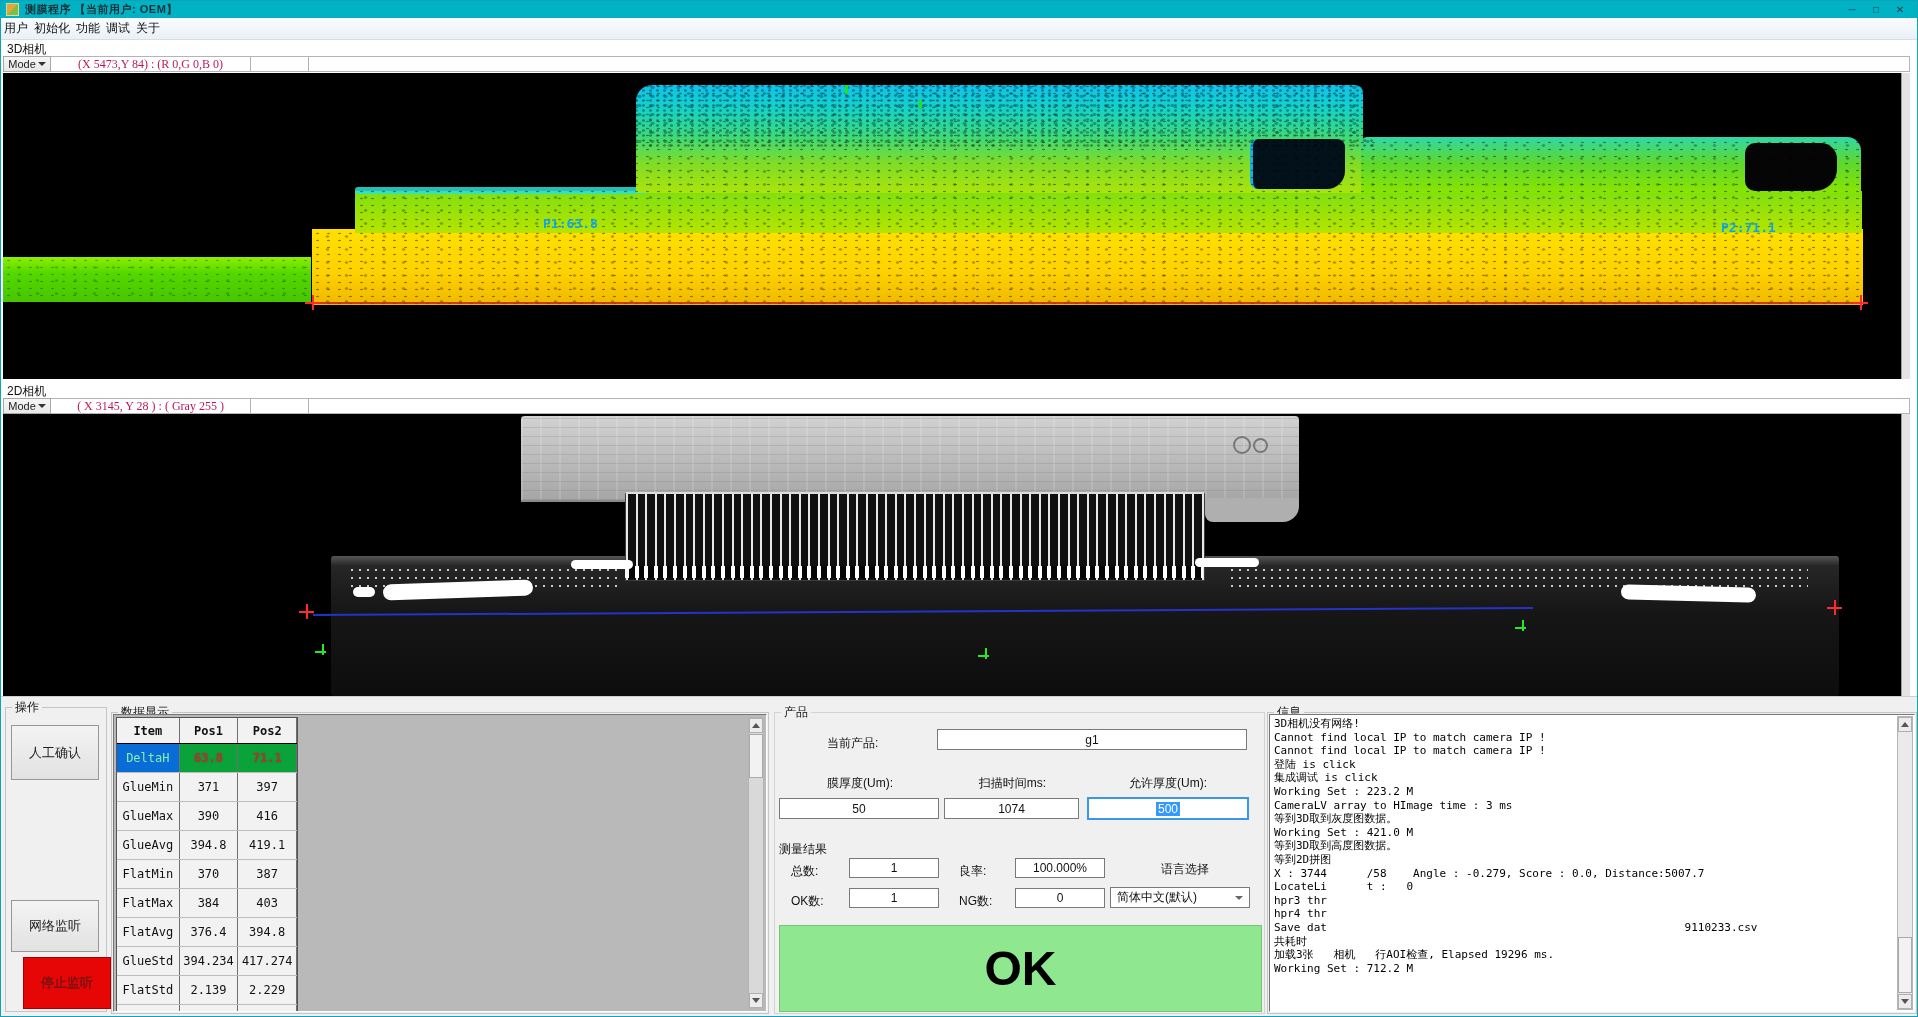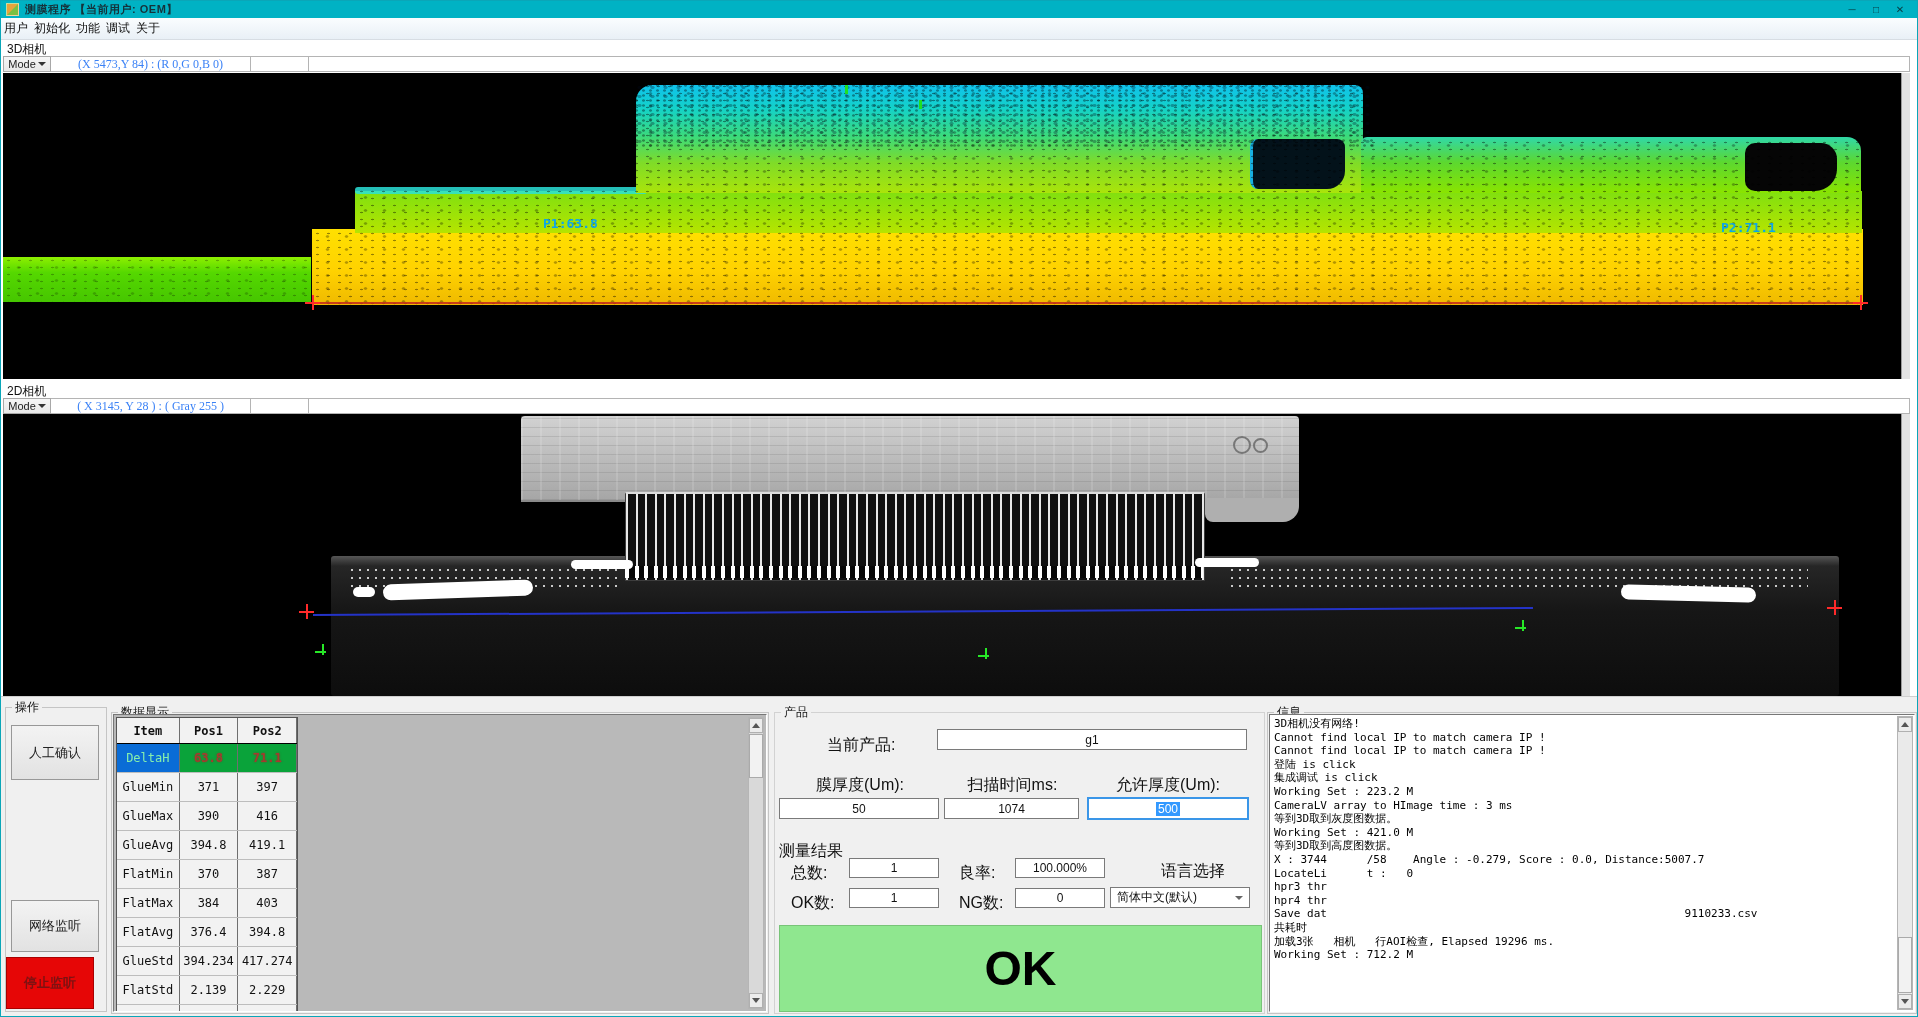--- a/index.html
+++ b/index.html
@@ -19,21 +19,21 @@
            display:flex;align-items:center;}
   .menu-item{padding:2px 3px;font-size:12px;color:#101010;}
   
   .cam-label{position:absolute;left:6px;font-size:12px;color:#111;}
   .mode-bar{position:absolute;left:2px;width:1907px;height:16px;display:flex;}
   .mode-btn{width:48px;background:linear-gradient(#f6f6f6,#e8e8e8);border:1px solid #a8a8a8;
             display:flex;align-items:center;justify-content:center;gap:2px;font-size:11px;color:#222;box-sizing:border-box;}
   .drop-arrow{width:0;height:0;border-left:4px solid transparent;border-right:4px solid transparent;
               border-top:4px solid #333;}
   .mode-box{border:1px solid #b4b4b4;border-left:none;background:#fff;display:flex;align-items:center;
-            justify-content:center;font-family:"Liberation Serif",serif;font-size:12px;color:#3b82f6;box-sizing:border-box;}
+            justify-content:center;font-family:"Liberation Serif",serif;font-size:12px;color:#be185d;box-sizing:border-box;}
   .mode-coord{width:200px;}
   .mode-empty-s{width:58px;}
   .mode-empty-l{flex:1;}
   
   .vp{position:absolute;left:2px;width:1907px;background:#000;overflow:hidden;}
   .vp3d{top:72px;height:306px;}
   .vp2d{top:413px;height:282px;}
   .vp-strip{position:absolute;right:0;top:0;width:8px;height:100%;background:#e3e3e3;border-left:1px solid #9b9b9b;}
   .abs{position:absolute;}
   .speckle{background-image:radial-gradient(rgba(0,0,0,.55) 1px,transparent 1.7px),
@@ -66,21 +66,21 @@
   .dg-row.hl .c-item{background:#0a6cd6;color:#86efac;}
   .dg-row.hl .c-val{background:#0aa33a;color:#a33b2e;font-weight:bold;text-shadow:0 0 2px rgba(150,40,40,.7);}
   
   .sb{position:absolute;width:16px;background:#d9d9d9;border:1px solid #b5b5b5;box-sizing:border-box;}
   .sb-btn{position:absolute;left:0;width:14px;height:15px;background:#ececec;border:1px solid #b0b0b0;
           display:flex;align-items:center;justify-content:center;box-sizing:border-box;}
   .tri-up{width:0;height:0;border-left:4px solid transparent;border-right:4px solid transparent;border-bottom:5px solid #555;}
   .tri-dn{width:0;height:0;border-left:4px solid transparent;border-right:4px solid transparent;border-top:5px solid #555;}
   .sb-thumb{position:absolute;left:0;width:14px;background:#f2f2f2;border:1px solid #aaa;box-sizing:border-box;}
   
-  .flabel{position:absolute;font-size:16px;color:#111;white-space:nowrap;}
+  .flabel{position:absolute;font-size:12px;color:#111;white-space:nowrap;}
   .tbox{position:absolute;background:#fff;border:1px solid #7a7a7a;display:flex;align-items:center;
         justify-content:center;font-size:12px;color:#111;box-sizing:border-box;}
   .tbox-focus{border:2px solid #3a96e8;}
   .sel-chip{background:#3399ff;color:#fff;padding:0 2px;}
   .combo{position:absolute;background:#fff;border:1px solid #7a7a7a;display:flex;align-items:center;
          font-size:12px;color:#111;box-sizing:border-box;padding-left:6px;}
   .combo .drop-arrow{margin-left:auto;margin-right:6px;border-top-color:#666;}
   .ok-panel{position:absolute;background:#8fe78f;border:1px solid #78c478;display:flex;align-items:center;
             justify-content:center;font-size:48px;font-weight:bold;color:#000;font-family:"Liberation Sans",sans-serif;}
   
@@ -184,21 +184,21 @@
     <div class="cross green" style="left:1512px;top:206px;width:11px;height:11px;"></div>
     <div class="vp-strip"></div>
   </div>
 
   <div class="bottom">
 
     <div class="group" style="left:4px;top:10px;width:100px;height:303px;">
       <span class="group-label">操作</span>
       <div class="btn" style="left:5px;top:17px;width:88px;height:55px;">人工确认</div>
       <div class="btn" style="left:5px;top:192px;width:88px;height:52px;">网络监听</div>
-      <div class="btn btn-stop" style="left:0;top:249px;width:88px;height:52px;">停止监听</div>
+      <div class="btn btn-stop" style="left:17px;top:249px;width:88px;height:52px;">停止监听</div>
     </div>
 
     <div class="group" style="left:110px;top:15px;width:656px;height:300px;">
       <span class="group-label">数据显示</span>
       <div class="dg-wrap">
         <div class="dg-table">
           <div class="dg-row dg-head">
             <div class="dg-c c-item">Item</div>
             <div class="dg-c c-val">Pos1</div>
             <div class="dg-c c-val">Pos2</div>
@@ -322,20 +322,21 @@
         <div class="log-line">3D相机没有网络!</div>
             <div class="log-line">Cannot find local IP to match camera IP !</div>
             <div class="log-line">Cannot find local IP to match camera IP !</div>
             <div class="log-line">登陆 is click</div>
             <div class="log-line">集成调试 is click</div>
             <div class="log-line">Working Set : 223.2 M</div>
             <div class="log-line">CameraLV array to HImage time : 3 ms</div>
             <div class="log-line">等到3D取到灰度图数据。</div>
             <div class="log-line">Working Set : 421.0 M</div>
             <div class="log-line">等到3D取到高度图数据。</div>
+            <div class="log-line">等到2D拼图</div>
             <div class="log-line">X : 3744      /58    Angle : -0.279, Score : 0.0, Distance:5007.7</div>
             <div class="log-line">LocateLi      t :   0</div>
             <div class="log-line">hpr3 thr</div>
             <div class="log-line">hpr4 thr</div>
             <div class="log-line">Save dat                                                      9110233.csv</div>
             <div class="log-line">共耗时</div>
             <div class="log-line">加载3张   相机   行AOI检查, Elapsed 19296 ms.</div>
             <div class="log-line">Working Set : 712.2 M</div>
           </div>
         <div class="sb" style="right:1px;top:1px;bottom:1px;background:#eaeaea;">

